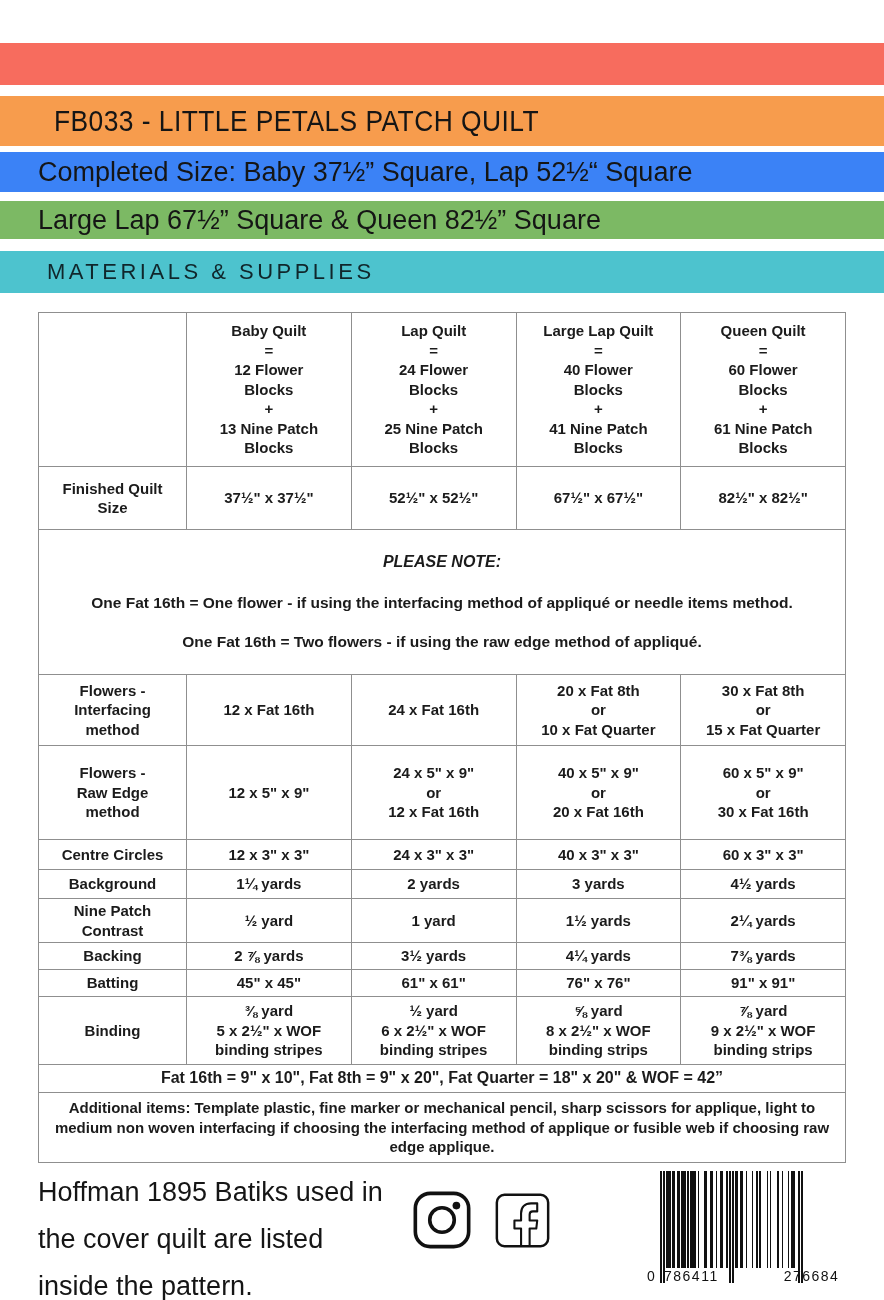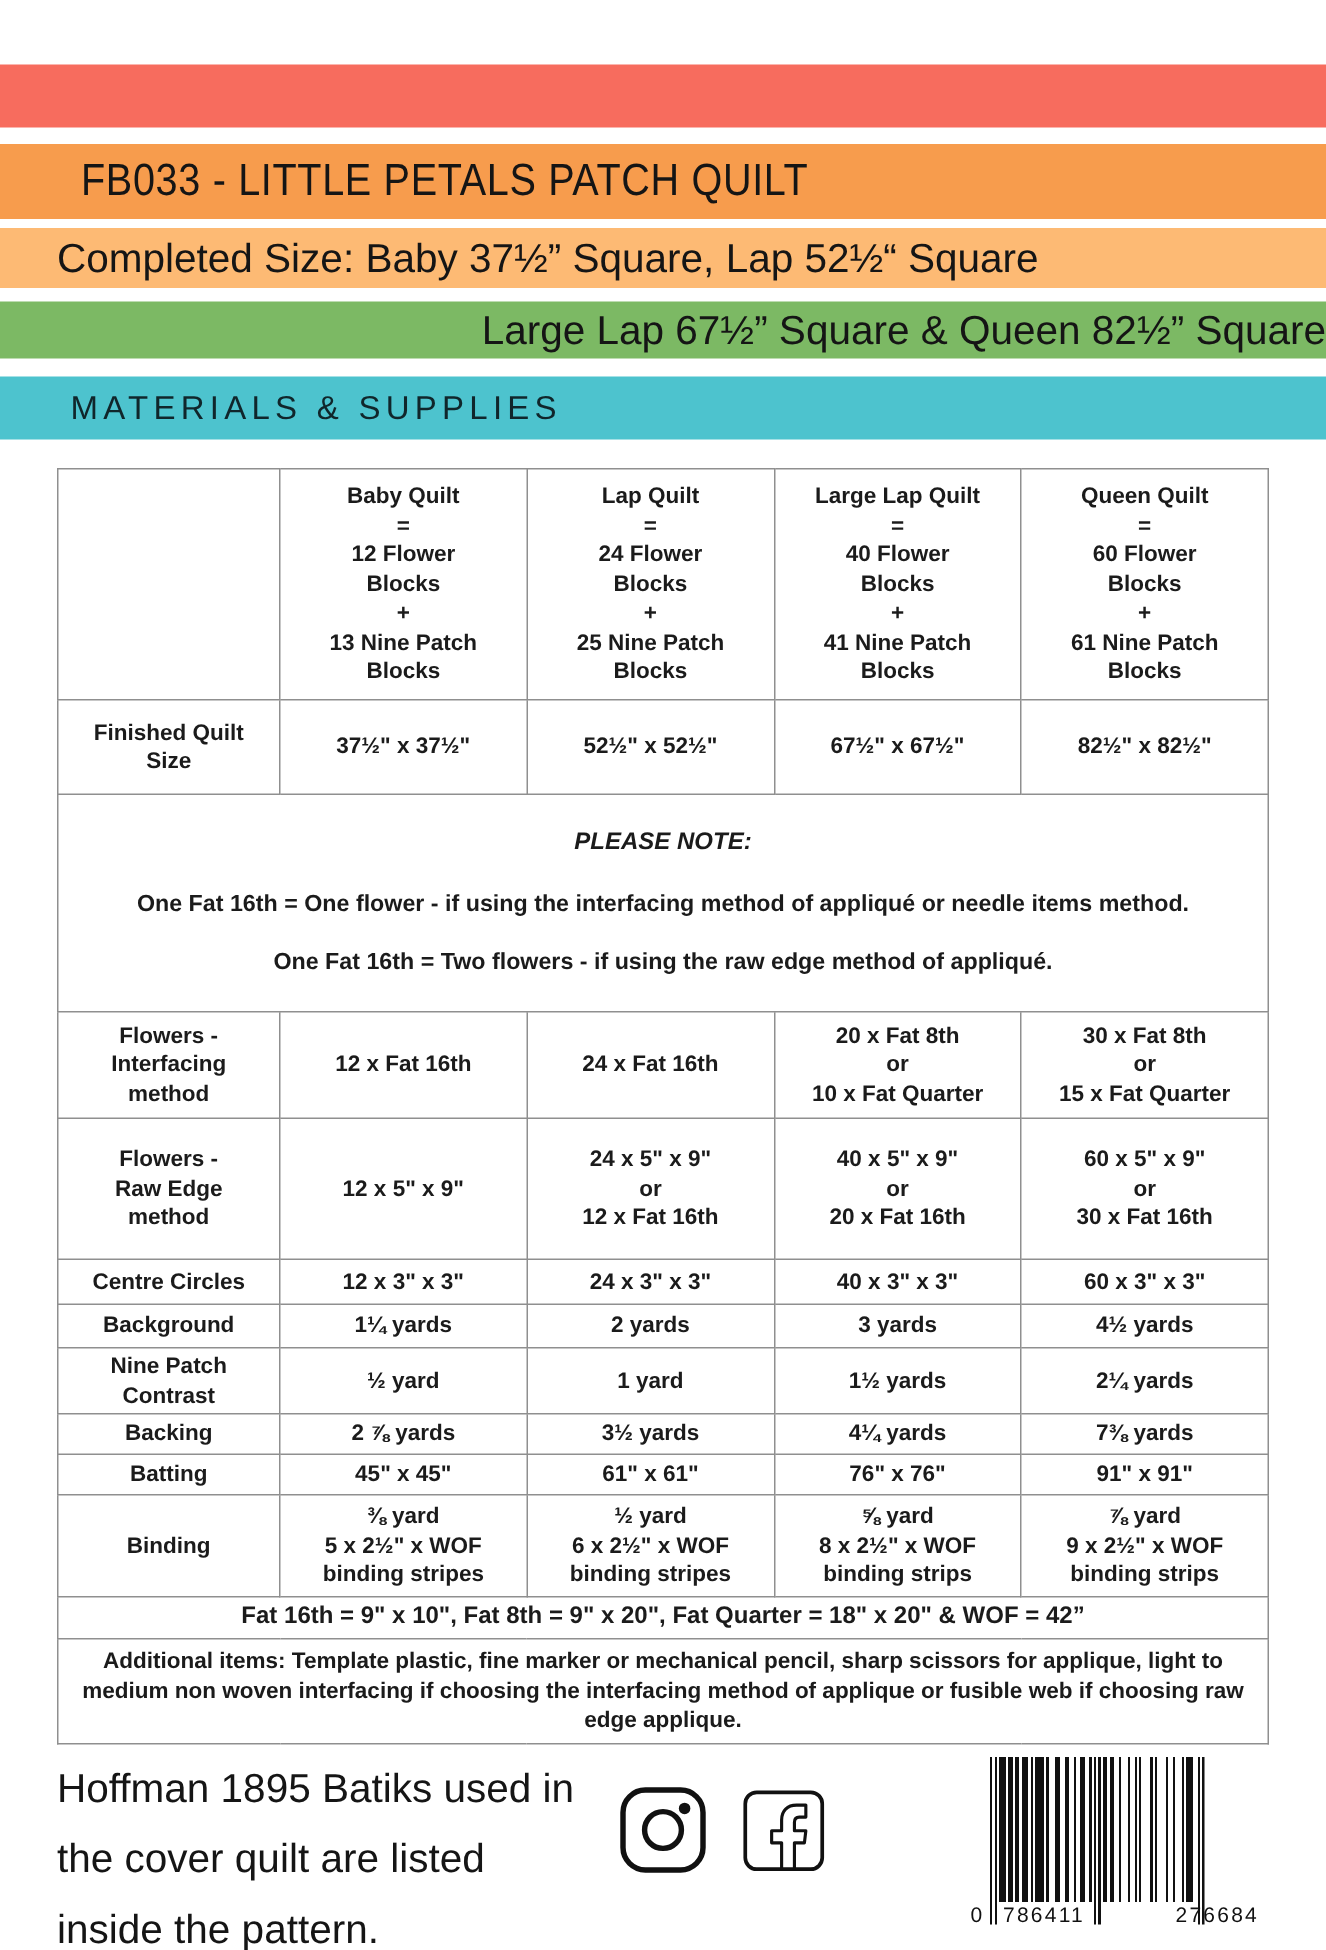--- a/index.html
+++ b/index.html
@@ -9,21 +9,21 @@
     color:#1b1b1b;position:relative;overflow:hidden;
   }
   .stripe{width:884px;display:flex;align-items:center;box-sizing:border-box;}
   .stripe-coral{height:42px;margin-top:43px;}
   .stripe-title{height:50px;margin-top:11px;padding-left:54px;}
   .stripe-title span{
     font-size:30px;letter-spacing:.5px;color:#151515;
     transform:scaleX(.88);transform-origin:left center;white-space:nowrap;
   }
   .stripe-size1{height:40px;margin-top:6px;padding-left:38px;font-size:27px;color:#151515;}
-  .stripe-size2{height:38px;margin-top:9px;padding-left:38px;font-size:27px;color:#151515;justify-content:flex-end;}
+  .stripe-size2{height:38px;margin-top:9px;padding-left:38px;font-size:27px;color:#151515;}
   .stripe-section{height:42px;margin-top:12px;padding-left:47px;}
   .stripe-section span{font-size:22px;letter-spacing:3.5px;color:#10262b;}
 
   table.materials{
     border-collapse:collapse;table-layout:fixed;
     margin:19px 0 0 38px;width:807px;
   }
   table.materials td,table.materials th{
     border:1px solid #8f8f8f;
     font-weight:bold;font-size:15px;line-height:1.3;
@@ -56,35 +56,35 @@
     font-size:27px;line-height:47px;color:#151515;white-space:pre-line;
   }
   .social-icon{position:absolute;}
   #insta-icon{left:410px;top:19px;}
   #fb-icon{left:494px;top:23px;}
   .barcode{position:absolute;left:660px;top:2px;width:145px;height:114px;}
   .barcode svg{display:block;}
   .bc-digits{position:absolute;top:97px;font-size:14px;font-weight:normal;
     font-family:"Liberation Sans","DejaVu Sans",sans-serif;color:#111;}
   .bc-prefix{left:-13px;}
-  .bc-left{left:4px;width:64px;text-align:center;letter-spacing:1.5px;}
+  .bc-left{left:4px;width:64px;letter-spacing:1.5px;}
   .bc-right{left:75px;width:65px;text-align:center;letter-spacing:1.5px;padding-left:44px;}
 </style>
 </head>
 <body>
 
 <div class="page">
 
   <div class="stripe stripe-coral" style="background: rgb(247, 108, 94);"></div>
 
   <div class="stripe stripe-title" style="background: rgb(247, 156, 77);">
     <span>FB033 -  LITTLE PETALS PATCH QUILT</span>
   </div>
 
-  <div class="stripe stripe-size1" style="background: #fdba74;">
+  <div class="stripe stripe-size1" style="background: #3b82f6;">
     <span>Completed Size:  Baby 37½” Square, Lap 52½“ Square</span>
   </div>
 
   <div class="stripe stripe-size2" style="background: rgb(124, 185, 100);">
     <span>Large Lap 67½” Square &amp; Queen 82½” Square</span>
   </div>
 
   <div class="stripe stripe-section" style="background: rgb(77, 195, 206);">
     <span>MATERIALS &amp; SUPPLIES</span>
   </div>

